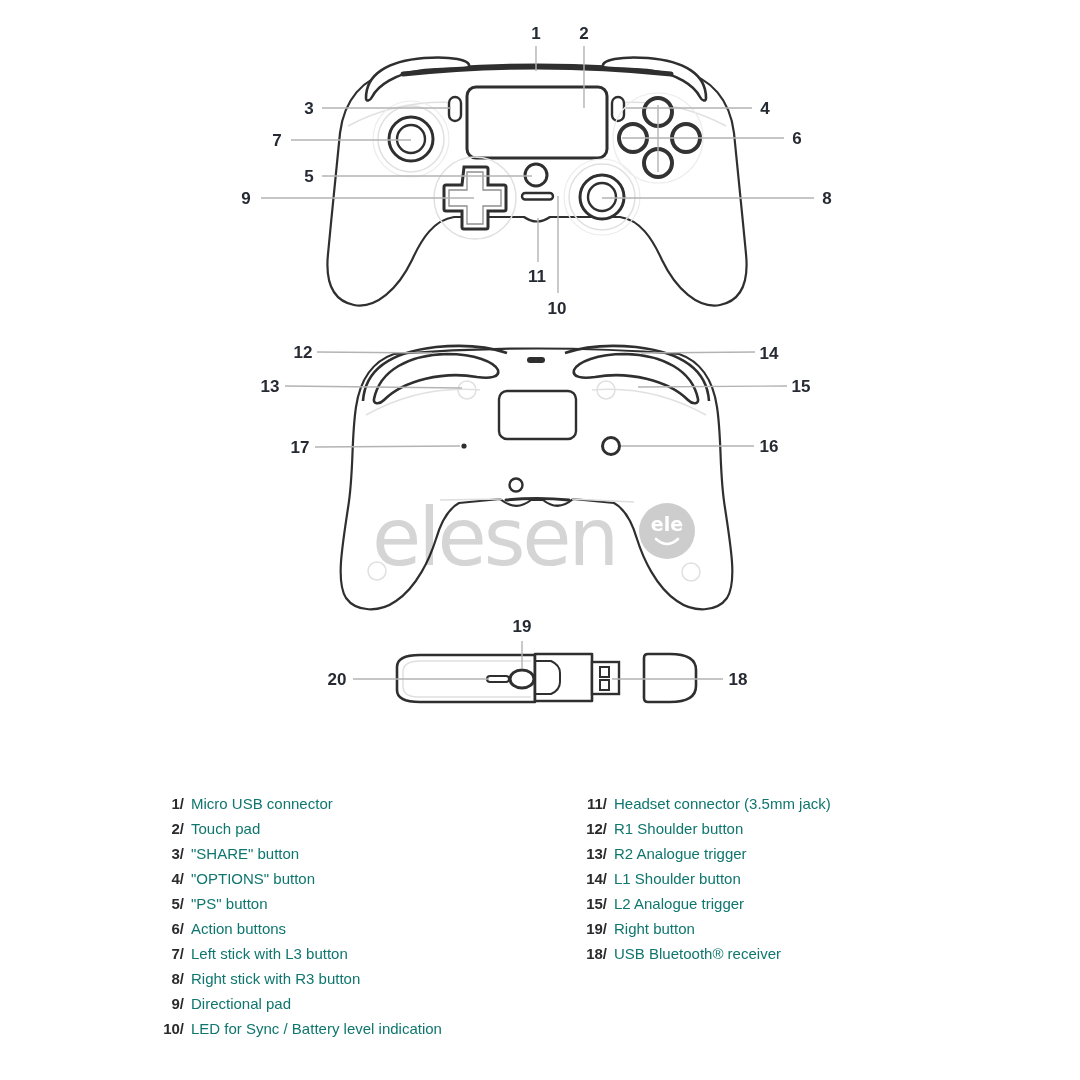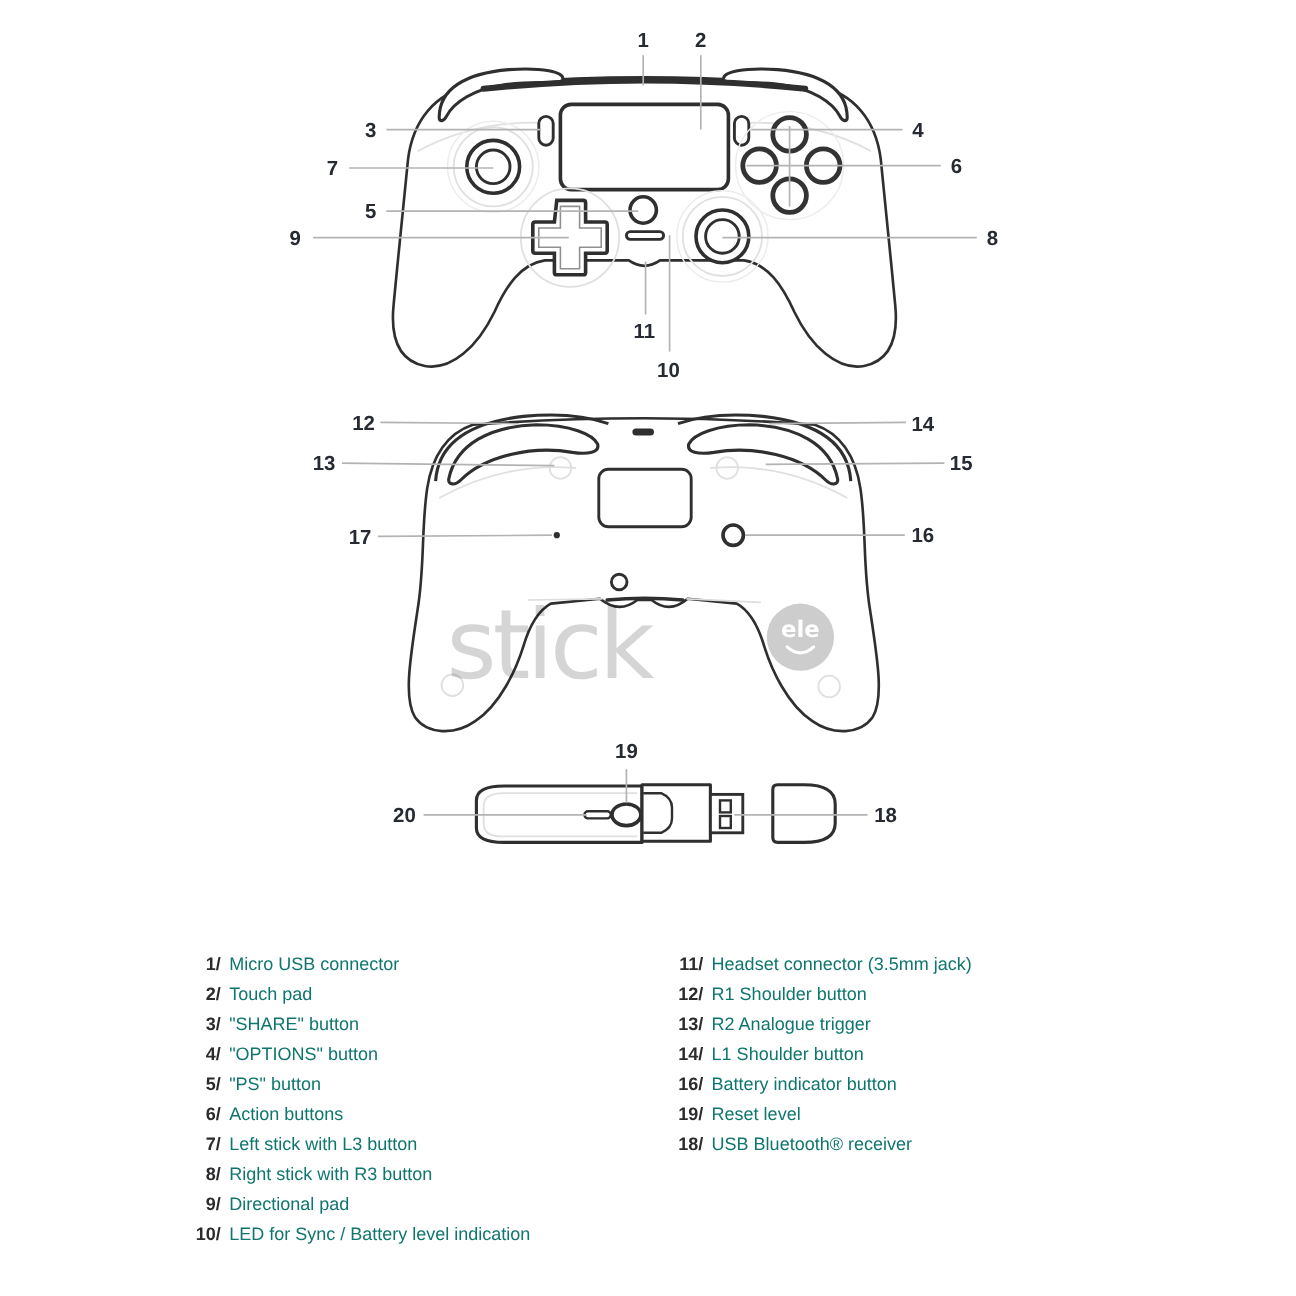--- a/index.html
+++ b/index.html
@@ -17,21 +17,21 @@
   .faint{fill:none;stroke:#e0e0e0;stroke-width:1.5;}
   .faint2{fill:none;stroke:#ececec;stroke-width:1.2;}
   .inner{fill:none;stroke:#8f8f8f;stroke-width:1.3;}
   .leader{stroke:#b3b3b3;stroke-width:1.4;fill:none;}
   .cn{font:700 17px "Liberation Sans", sans-serif;fill:#262a33;text-anchor:middle;}
   .dark{fill:#2f2f2f;stroke:none;}
 
   
   .legend-col{position:absolute;width:400px;}
   .legend-col-left{left:150px;top:791px;}
-  .legend-col-right{left:552px;top:791px;}
+  .legend-col-right{left:573px;top:791px;}
   .legend-row{display:flex;align-items:center;height:25px;font-size:15px;}
   .ln{display:inline-block;width:34px;text-align:right;font-weight:700;color:#2b2b2e;}
   .ll{margin-left:7px;color:#0f766e;}
 
   
   .watermark{position:absolute;left:372px;top:498px;font-size:80px;letter-spacing:-3px;
              color:#d5d5d5;mix-blend-mode:multiply;line-height:1;
              font-family:"DejaVu Sans", sans-serif;}
   .wm-badge{position:absolute;left:638px;top:502px;width:58px;height:58px;
             mix-blend-mode:multiply;}
@@ -178,21 +178,21 @@
       <line class="leader" x1="522" y1="641" x2="522" y2="669"></line>
       <line class="leader" x1="353" y1="679" x2="489" y2="679"></line>
       <line class="leader" x1="612" y1="679" x2="723" y2="679"></line>
 
       <text class="cn" x="522" y="632">19</text>
       <text class="cn" x="337" y="685">20</text>
       <text class="cn" x="738" y="685">18</text>
     </g>
   </svg>
 
-  <div class="watermark">stick</div>
+  <div class="watermark">elesen</div>
   <svg class="wm-badge" width="58" height="58" viewBox="0 0 58 58">
     <circle cx="29" cy="29" r="28" fill="#cdcdcd"></circle>
     <text x="29" y="29" text-anchor="middle" fill="#ffffff" style="font:700 19px 'DejaVu Sans', sans-serif">ele</text>
     <path d="M 18,37 Q 29,47 40,37" fill="none" stroke="#ffffff" stroke-width="2.6" stroke-linecap="round"></path>
   </svg>
 
   <div class="legend-col legend-col-left">
     <div class="legend-row">
         <span class="ln">1/</span>
         <span class="ll">Micro USB connector</span>
@@ -246,26 +246,26 @@
       </div>
     <div class="legend-row">
         <span class="ln">13/</span>
         <span class="ll">R2 Analogue trigger</span>
       </div>
     <div class="legend-row">
         <span class="ln">14/</span>
         <span class="ll">L1 Shoulder button</span>
       </div>
     <div class="legend-row">
-        <span class="ln">16/</span>
-        <span class="ll">Battery indicator button</span>
+        <span class="ln">15/</span>
+        <span class="ll">L2 Analogue trigger</span>
       </div>
     <div class="legend-row">
         <span class="ln">19/</span>
-        <span class="ll">Reset level</span>
+        <span class="ll">Right button</span>
       </div>
     <div class="legend-row">
         <span class="ln">18/</span>
         <span class="ll">USB Bluetooth® receiver</span>
       </div>
   </div>
 
 </div>
 
 </body></html>

